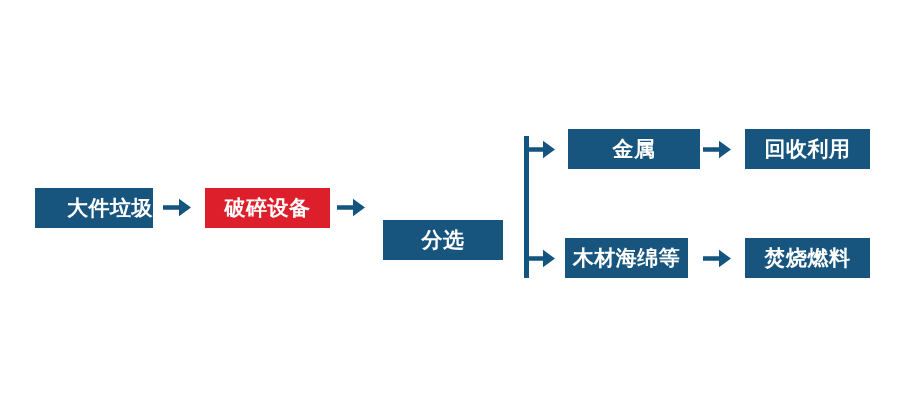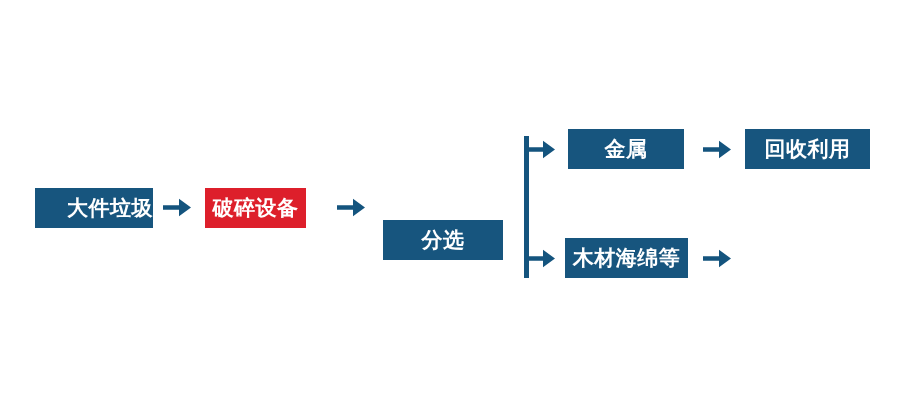--- a/index.html
+++ b/index.html
@@ -50,21 +50,21 @@
 <div class="canvas">
 
   <div class="node blue" style="left:35px; top:188px; width:118px;justify-content:flex-end;">
     <span>大件垃圾</span>
   </div>
 
   <svg class="arrow" style="left:163px; top:197px;" width="28" height="21" viewBox="0 0 28 21" aria-hidden="true">
     <path fill="currentColor" d="M0,8.2 L16,8.2 L16,1.8 L28,10.5 L16,19.2 L16,12.8 L0,12.8 Z"></path>
   </svg>
 
-  <div class="node red" style="left:205px; top:188px; width:101px;">
+  <div class="node red" style="left:205px; top:188px; width:125px;">
     <span>破碎设备</span>
   </div>
 
   <svg class="arrow" style="left:337px; top:197px;" width="28" height="21" viewBox="0 0 28 21" aria-hidden="true">
     <path fill="currentColor" d="M0,8.2 L16,8.2 L16,1.8 L28,10.5 L16,19.2 L16,12.8 L0,12.8 Z"></path>
   </svg>
 
   <div class="node blue" style="left:383px; top:188px; width:120px;margin-top:32px;">
     <span>分选</span>
   </div>
@@ -72,34 +72,37 @@
   <div class="vline" style="left:524px; top:136px; width:5px; height:142px;"></div>
 
   <svg class="arrow" style="left:527px; top:139px;" width="28" height="21" viewBox="0 0 28 21" aria-hidden="true">
     <path fill="currentColor" d="M0,8.2 L16,8.2 L16,1.8 L28,10.5 L16,19.2 L16,12.8 L0,12.8 Z"></path>
   </svg>
 
   <svg class="arrow" style="left:527px; top:248px;" width="28" height="21" viewBox="0 0 28 21" aria-hidden="true">
     <path fill="currentColor" d="M0,8.2 L16,8.2 L16,1.8 L28,10.5 L16,19.2 L16,12.8 L0,12.8 Z"></path>
   </svg>
 
-  <div class="node blue" style="left:568px; top:129px; width:116px;">
+  <div class="node blue" style="left:568px; top:129px; width:132px;">
     <span>金属</span>
   </div>
 
   <svg class="arrow" style="left:703px; top:139px;" width="28" height="21" viewBox="0 0 28 21" aria-hidden="true">
     <path fill="currentColor" d="M0,8.2 L16,8.2 L16,1.8 L28,10.5 L16,19.2 L16,12.8 L0,12.8 Z"></path>
   </svg>
 
   <div class="node blue" style="left:565px; top:238px; width:123px;">
     <span>木材海绵等</span>
   </div>
 
   <div class="node blue" style="left:745px; top:129px; width:125px;">
     <span>回收利用</span>
   </div>
 
   <svg class="arrow" style="left:703px; top:248px;" width="28" height="21" viewBox="0 0 28 21" aria-hidden="true">
     <path fill="currentColor" d="M0,8.2 L16,8.2 L16,1.8 L28,10.5 L16,19.2 L16,12.8 L0,12.8 Z"></path>
   </svg>
 
+  <div class="node blue" style="left:745px; top:238px; width:125px;">
+    <span>焚烧燃料</span>
+  </div>
 
 </div>
 
 </body></html>

